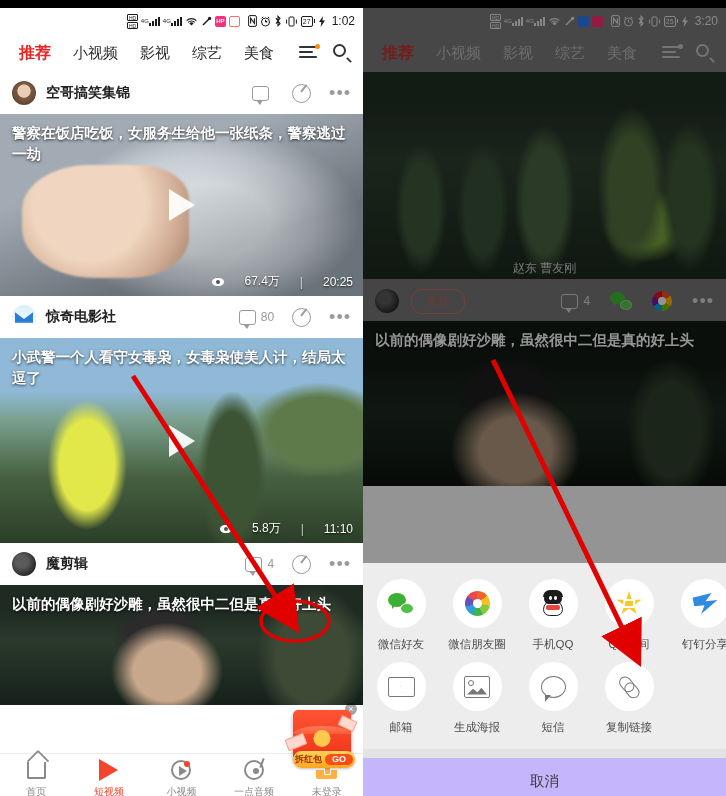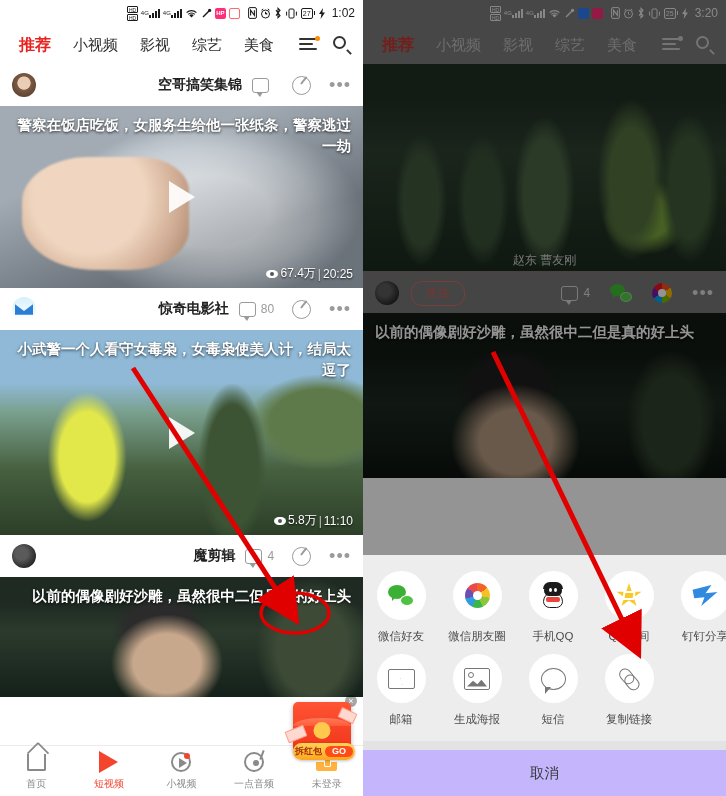--- a/index.html
+++ b/index.html
@@ -1,20 +1,20 @@
 <!DOCTYPE html>
 <html><head>
 <meta charset="utf-8">
 <title>Share Tutorial Screenshot</title>
 <style>
   * { margin:0; padding:0; box-sizing:border-box; }
   html,body { width:726px; height:796px; overflow:hidden; background:#000; }
   body { font-family:"Liberation Sans","DejaVu Sans",sans-serif; }
 
-  .root { position:relative; width:726px; height:604px; display:flex; }
+  .root { position:relative; width:726px; height:604px; display:flex;margin-top:8px; }
   .pane { position:relative; width:363px; height:796px; overflow:hidden; background:#fff; }
   .pane-right { }
 
   
   .statusbar {
     height:26px; display:flex; align-items:center; justify-content:flex-end;
     padding-right:8px; gap:3px; font-size:11px; color:#1b1b1b;
     background:#ffffff;
   }
   .pane-right .statusbar { background:#7a7a7a; color:#e9e9e9; }
@@ -60,21 +60,21 @@
   .icon-menu i:nth-child(1){top:0}.icon-menu i:nth-child(2){top:5px;width:78%}
   .icon-menu i:nth-child(3){top:10px}
   .icon-menu .dot { width:5px;height:5px;border-radius:50%;background:#ff8a00;top:-2px;left:16px;height:5px;}
   .icon-search { width:18px;height:18px; position:relative; margin-right:2px;}
   .icon-search i { position:absolute; width:13px;height:13px;border:2px solid #333;border-radius:50%;top:0;left:0;}
   .icon-search b { position:absolute; width:6px;height:2px;background:#333;transform:rotate(45deg); bottom:1px; right:-1px;}
   .pane-right .icon-search i { border-color:#c9c9c9; }
   .pane-right .icon-search b { background:#c9c9c9; }
 
   
-  .feed { background:#f2f2f2;text-align:right; }
+  .feed { background:#f2f2f2; }
   .card-head {
     height:42px; display:flex; align-items:center; padding:0 12px; background:#fff;
     gap:10px;
   }
   .avatar { width:24px;height:24px;border-radius:50%; flex:none; overflow:hidden;
             background:#caa; position:relative;}
   .avatar.a1 { background:radial-gradient(circle at 50% 42%, #e9cdb4 0 34%, #7b5a43 38%, #4a3628 100%); }
   .avatar.a2 { background:linear-gradient(#d6f0fb,#ffffff); }
   .avatar.a2::after { content:""; position:absolute; inset:4px 3px; background:#2a7fd4;
                       clip-path:polygon(0 20%,50% 62%,100% 20%,100% 86%,0 86%); }
@@ -100,21 +100,21 @@
     font-size:14.5px; line-height:21px; font-weight:bold; color:#fff;
     text-shadow:0 1px 3px rgba(0,0,0,.75); z-index:3;
   }
   .play {
     position:absolute; left:50%; top:50%; transform:translate(-50%,-50%);
     width:0;height:0; border-left:26px solid rgba(255,255,255,.92);
     border-top:16px solid transparent; border-bottom:16px solid transparent; z-index:3;
   }
   .meta {
     position:absolute; right:10px; bottom:6px; z-index:3;
-    font-size:12px; color:#fff; display:flex; align-items:center; gap:2px;
+    font-size:12px; color:#fff; display:flex; align-items:center; gap:20px;
     text-shadow:0 1px 2px rgba(0,0,0,.8);
   }
   .eye { width:12px;height:8px;border-radius:50%/60% 60% 60% 60%;
          background:#fff; position:relative; display:inline-block;}
   .eye::after{content:"";position:absolute;width:4px;height:4px;border-radius:50%;
          background:#555;left:4px;top:2px;}
   .sep { opacity:.7; }
 
   
   .img1 { background:

